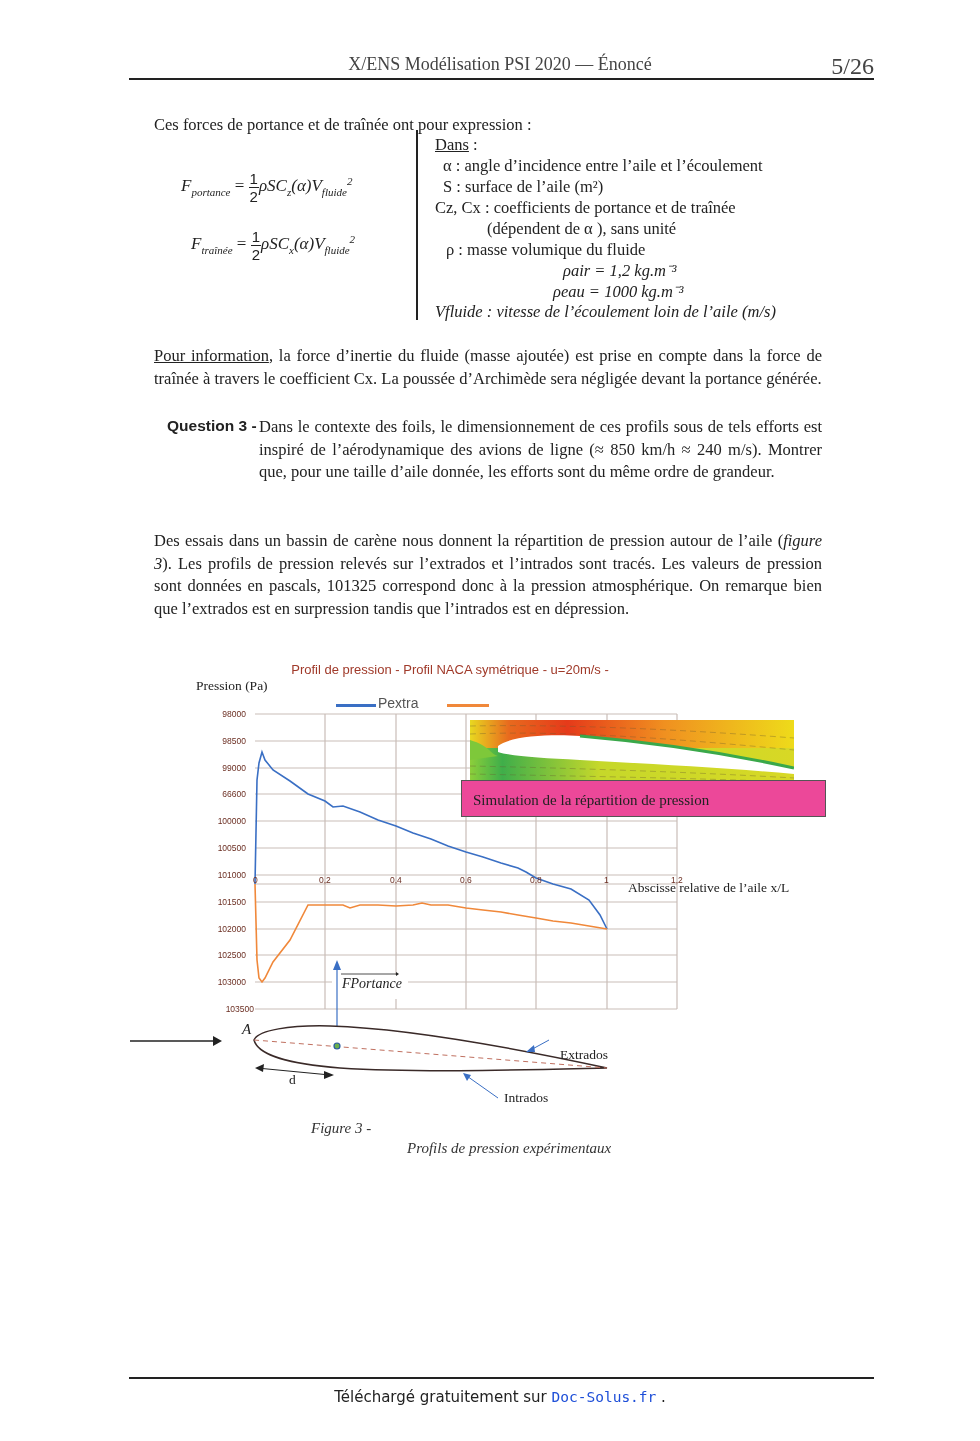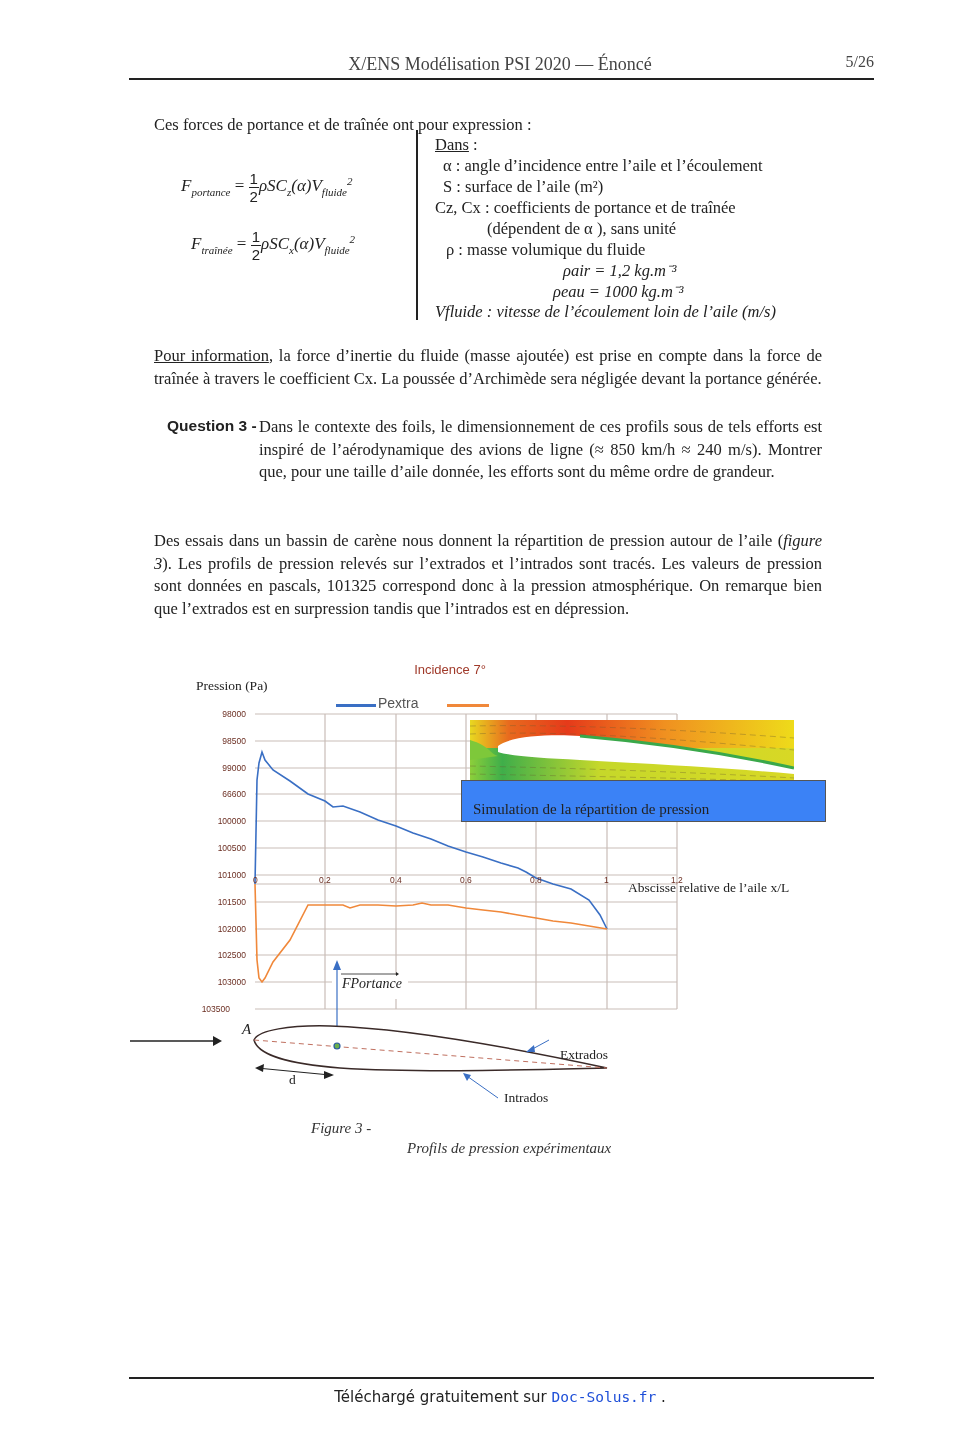--- a/index.html
+++ b/index.html
@@ -1,37 +1,37 @@
 <!DOCTYPE html>
 <html><head>
 <meta charset="utf-8">
 <style>
   html, body { margin: 0; padding: 0; background: #ffffff; }
   body { width: 980px; height: 1441px; position: relative; overflow: hidden; font-family: "DejaVu Serif", serif; color: #222; }
   .abs { position: absolute; }
   .hdr-title { left: 0; width: 1000px; top: 54px; text-align: center; font-family: "Liberation Serif", serif; font-size: 18px; color: #444; }
-  .hdr-page { right: 106px; top: 53px; font-family: "Liberation Serif", serif; font-size: 16px; color: #444; }
+  .hdr-page { right: 106px; top: 53px; font-family: "Liberation Serif", serif; font-size: 24px; color: #444; }
   .hdr-rule { left: 129px; width: 745px; top: 78px; height: 2px; background: #222; }
   .para { font-family: "Liberation Serif", serif; font-size: 16.5px; line-height: 22.5px; color: #222; }
   .justify { text-align: justify; }
   .u { text-decoration: underline; }
   .i { font-style: italic; }
   .eq { font-family: "Liberation Serif", serif; font-size: 17px; font-style: italic; white-space: nowrap; }
   .frac { display: inline-block; vertical-align: middle; text-align: center; font-style: normal; font-family: "Liberation Sans", sans-serif; font-size: 15px; line-height: 17px; }
   .frac .n { display: block; border-bottom: 1px solid #222; padding: 0 1px; }
   .frac .d { display: block; }
   sub, sup { font-size: 11px; }
   .vbar { left: 416px; top: 130px; width: 2px; height: 190px; background: #222; }
   .avec { font-family: "Liberation Serif", serif; font-size: 16.5px; line-height: 20.8px; color: #222; }
   .q-label { font-family: "Liberation Sans", sans-serif; font-weight: bold; font-size: 15.5px; }
   .chart-title { font-family: "Liberation Sans", sans-serif; font-size: 13px; color: #a03a2a; text-align: center; line-height: 18px; }
   .ylab { font-family: "Liberation Sans", sans-serif; font-size: 8.5px; color: #6b2e22; width: 50px; text-align: right; }
   .xlab { font-family: "Liberation Sans", sans-serif; font-size: 8.5px; color: #6b2e22; }
   .legend { font-family: "Liberation Sans", sans-serif; font-size: 14px; color: #555; }
-  .sim-box { border: 1px solid #555; background: #3b82f6; font-family: "Liberation Serif", serif; font-size: 15px; color: #222; box-sizing: border-box; padding: 20px 11px; }
+  .sim-box { border: 1px solid #555; background: #ec4899; font-family: "Liberation Serif", serif; font-size: 15px; color: #222; box-sizing: border-box; padding: 11px 11px; }
   .small-serif { font-family: "Liberation Serif", serif; font-size: 13.5px; color: #222; }
   .caption { font-family: "Liberation Serif", serif; font-style: italic; font-size: 15px; color: #333; }
   .foot-rule { left: 129px; width: 745px; top: 1377px; height: 2px; background: #222; }
   .foot { left: 0; width: 1000px; top: 1388px; text-align: center; font-family: "DejaVu Sans", sans-serif; font-size: 15px; color: #222; }
   .foot .link { font-family: "DejaVu Sans Mono", monospace; color: #1d4ed8; font-size: 14.5px; }
 </style>
 </head>
 <body>
 
 <div class="abs hdr-title">X/ENS Modélisation PSI 2020 — Énoncé</div>
@@ -64,41 +64,41 @@
 <div class="abs avec" style="left:435px; top:302px;font-style:italic;">Vfluide : vitesse de l’écoulement loin de l’aile (m/s)</div>
 
 <div class="abs para justify" style="left:154px; top:345px; width:668px;"><span class="u">Pour information</span><span>, la force d’inertie du fluide (masse ajoutée) est prise en compte dans la force de traînée à travers le coefficient Cx. La poussée d’Archimède sera négligée devant la portance générée.</span></div>
 
 <div class="abs q-label" style="left:167px; top:417px;">Question 3 -</div>
 <div class="abs para justify" style="left:259px; top:416px; width:563px;">Dans le contexte des foils, le dimensionnement de ces profils sous de tels efforts est inspiré de l’aérodynamique des avions de ligne (≈ 850 km/h ≈ 240 m/s). Montrer que, pour une taille d’aile donnée, les efforts sont du même ordre de grandeur.</div>
 
 <div class="abs para justify" style="left:154px; top:530px; width:668px;"><span>Des essais dans un bassin de carène nous donnent la répartition de pression autour de l’aile (</span><span class="i">figure 3</span><span>). Les profils de pression relevés sur l’extrados et l’intrados sont tracés. Les valeurs de pression sont données en pascals, 101325 correspond donc à la pression atmosphérique. On remarque bien que l’extrados est en surpression tandis que l’intrados est en dépression.</span></div>
 
 <div class="abs chart-title" style="left:270px; top:661px; width:360px;">
-    <div>Incidence 7°</div>
+    <div>Profil de pression - Profil NACA symétrique - u=20m/s -</div>
   </div>
 <div class="abs small-serif" style="left:196px; top:678px;">Pression (Pa)</div>
 
 <div class="abs" style="left:336px; top:704px; width:40px; height:3px; background:#3a6fc4;"></div>
 <div class="abs legend" style="left:378px; top:695px;">Pextra</div>
 <div class="abs" style="left:447px; top:704px; width:42px; height:3px; background:#f0883a;"></div>
 <div class="abs legend" style="left:520px; top:695px;margin-top:28px;">Pintra</div>
 
 <div class="abs ylab" style="left:196px; top:709px;">98000</div>
 <div class="abs ylab" style="left:196px; top:736px;">98500</div>
 <div class="abs ylab" style="left:196px; top:763px;">99000</div>
 <div class="abs ylab" style="left:196px; top:789px;">66600</div>
 <div class="abs ylab" style="left:196px; top:816px;">100000</div>
 <div class="abs ylab" style="left:196px; top:843px;">100500</div>
 <div class="abs ylab" style="left:196px; top:870px;">101000</div>
 <div class="abs ylab" style="left:196px; top:897px;">101500</div>
 <div class="abs ylab" style="left:196px; top:924px;">102000</div>
 <div class="abs ylab" style="left:196px; top:950px;">102500</div>
 <div class="abs ylab" style="left:196px; top:977px;">103000</div>
-<div class="abs ylab" style="left:180px; top:1004px;">103500</div>
+<div class="abs ylab" style="left:204px; top:1004px;">103500</div>
 
 <svg class="abs" style="left:0; top:0;" width="980" height="1441">
   <g stroke="#c9bdb8" stroke-width="1.2" fill="none">
     <line x1="255" y1="714" x2="677" y2="714"></line>
     <line x1="255" y1="741" x2="677" y2="741"></line>
     <line x1="255" y1="768" x2="677" y2="768"></line>
     <line x1="255" y1="794" x2="677" y2="794"></line>
     <line x1="255" y1="821" x2="677" y2="821"></line>
     <line x1="255" y1="848" x2="677" y2="848"></line>
     <line x1="255" y1="875" x2="677" y2="875"></line>

